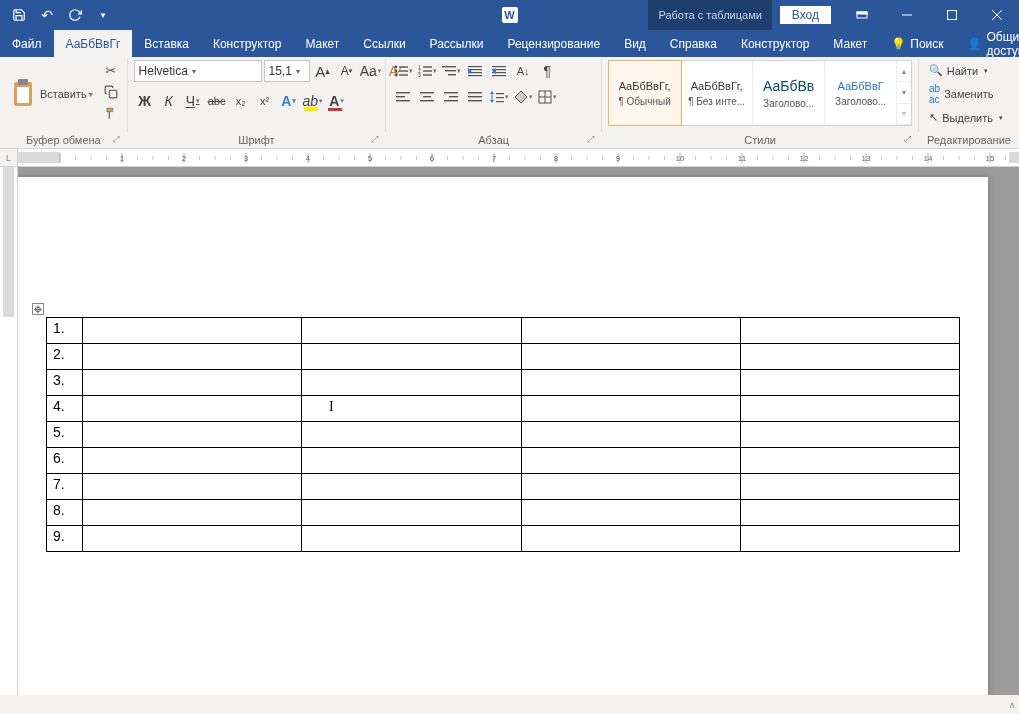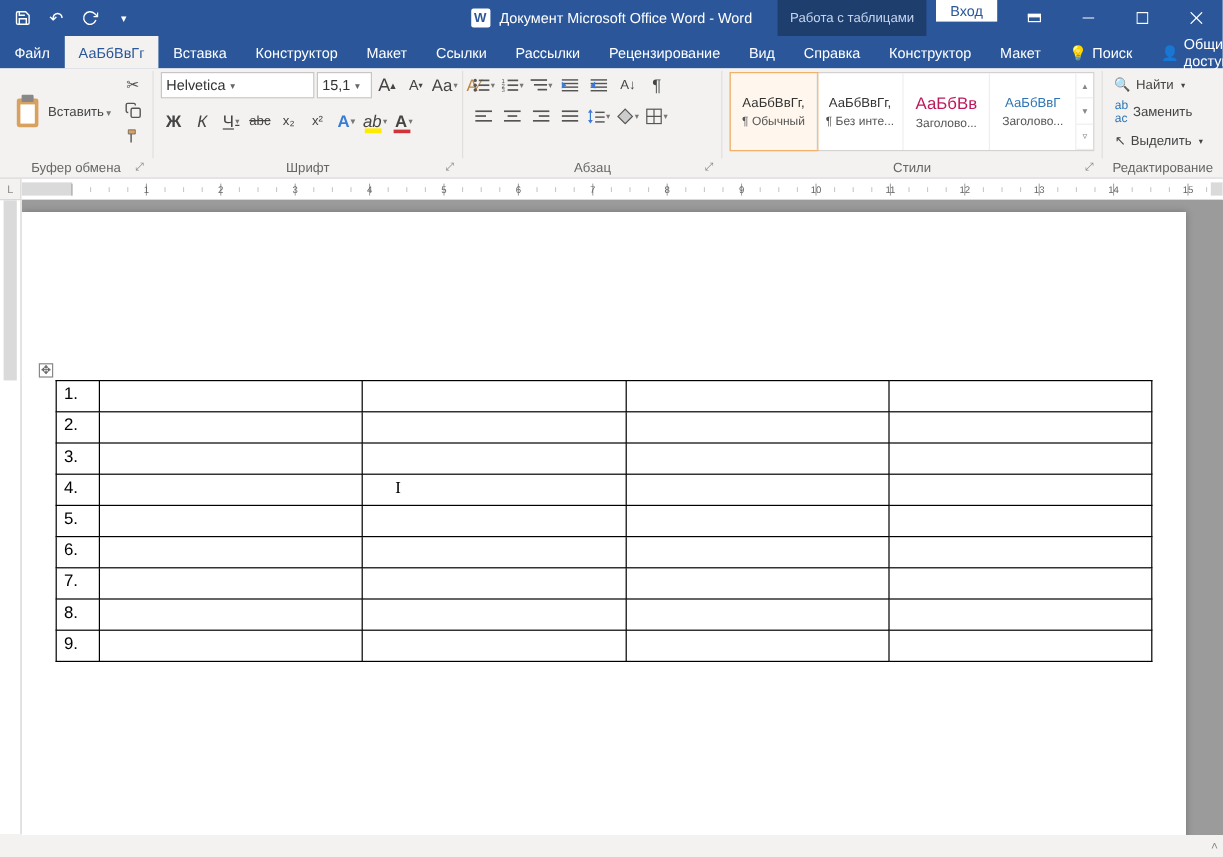--- a/index.html
+++ b/index.html
@@ -2,21 +2,21 @@
 <html><head>
 <meta charset="utf-8">
 <style>
 *{box-sizing:border-box;margin:0;padding:0;font-family:"Segoe UI",Tahoma,sans-serif;-webkit-user-select:none;user-select:none}
 body{width:1019px;height:714px;overflow:hidden;background:#f3f2f1;font-size:12px}
 .titlebar{height:30px;background:#2b579a;color:#fff;display:flex;align-items:center;position:relative}
 .qat{display:flex;align-items:center;gap:2px;padding-left:6px}
 .qat-btn{width:26px;height:26px;display:flex;align-items:center;justify-content:center;color:#fff;font-size:14px}
 .title-center{position:absolute;left:50%;transform:translateX(-50%);display:flex;align-items:center;gap:8px;font-size:12px}
 .word-icon{width:16px;height:16px;background:#fff;color:#2b579a;font-weight:bold;display:flex;align-items:center;justify-content:center;font-size:11px;border-radius:2px}
-.title-right{margin-left:auto;display:flex;align-items:flex-start;gap:0}
+.title-right{margin-left:auto;display:flex;align-items:center;gap:0}
 .contextual-label{background:#1e3e6e;color:#c5d5ef;font-size:11px;padding:6px 10px;height:30px;display:flex;align-items:center}
 .login-btn{background:#fff;color:#2b579a;padding:2px 12px;margin:0 8px;font-size:12px}
 .winbtn{width:45px;height:30px;display:flex;align-items:center;justify-content:center;color:#fff}
 .tabbar{height:27px;background:#2b579a;display:flex;align-items:stretch;color:#fff;font-size:12px}
 .tab{padding:0 12px;display:flex;align-items:center;cursor:pointer}
 .tab.active{background:#f3f2f1;color:#2b579a}
 .tab-right{margin-left:auto;display:flex}
 .ribbon{height:92px;background:#f3f2f1;border-bottom:1px solid #d4d2d0;display:flex;align-items:stretch}
 .group{display:flex;flex-direction:column;padding:3px 6px 2px;position:relative}
 .group-sep{width:1px;background:#e1dfdd;margin:2px 0 16px}
@@ -74,21 +74,20 @@
     <div class="qat-btn">
         <svg width="14" height="14" viewBox="0 0 24 24" fill="none" stroke="#fff" stroke-width="2">
           <path d="M23 4v6h-6"></path>
           <path d="M20.49 15a9 9 0 1 1-2.12-9.36L23 10"></path>
         </svg>
       </div>
     <div class="qat-btn" style="font-size:9px">▾</div>
   </div>
   <div class="title-center">
     <span class="word-icon">W</span>
-    <span><span>Документ Microsoft Office Word</span><span> - </span><span>Word</span></span>
   </div>
   <div class="title-right">
     <div class="contextual-label">Работа с таблицами</div>
     <div class="login-btn">Вход</div>
     <div class="winbtn">
         <svg width="12" height="12" viewBox="0 0 12 12" fill="none" stroke="#fff" stroke-width="1">
           <rect x="1" y="3" width="10" height="6"></rect>
           <rect x="1" y="3" width="10" height="2" fill="#fff"></rect>
         </svg>
       </div>
@@ -337,21 +336,21 @@
       <div class="style-gallery">
         <div class="style-item">
             <div class="style-preview">АаБбВвГг,</div>
             <div>¶ Обычный</div>
           </div>
         <div class="style-item">
             <div class="style-preview">АаБбВвГг,</div>
             <div>¶ Без инте...</div>
           </div>
         <div class="style-item">
-            <div class="style-preview" style="color:#be185d;font-size:14px">АаБбВв</div>
+            <div class="style-preview" style="color:#0c4a6e;font-size:14px">АаБбВв</div>
             <div>Заголово...</div>
           </div>
         <div class="style-item">
             <div class="style-preview" style="color:#2e74b5">АаБбВвГ</div>
             <div>Заголово...</div>
           </div>
         <div class="style-scroll">
           <div>▴</div>
           <div>▾</div>
           <div>▿</div>

